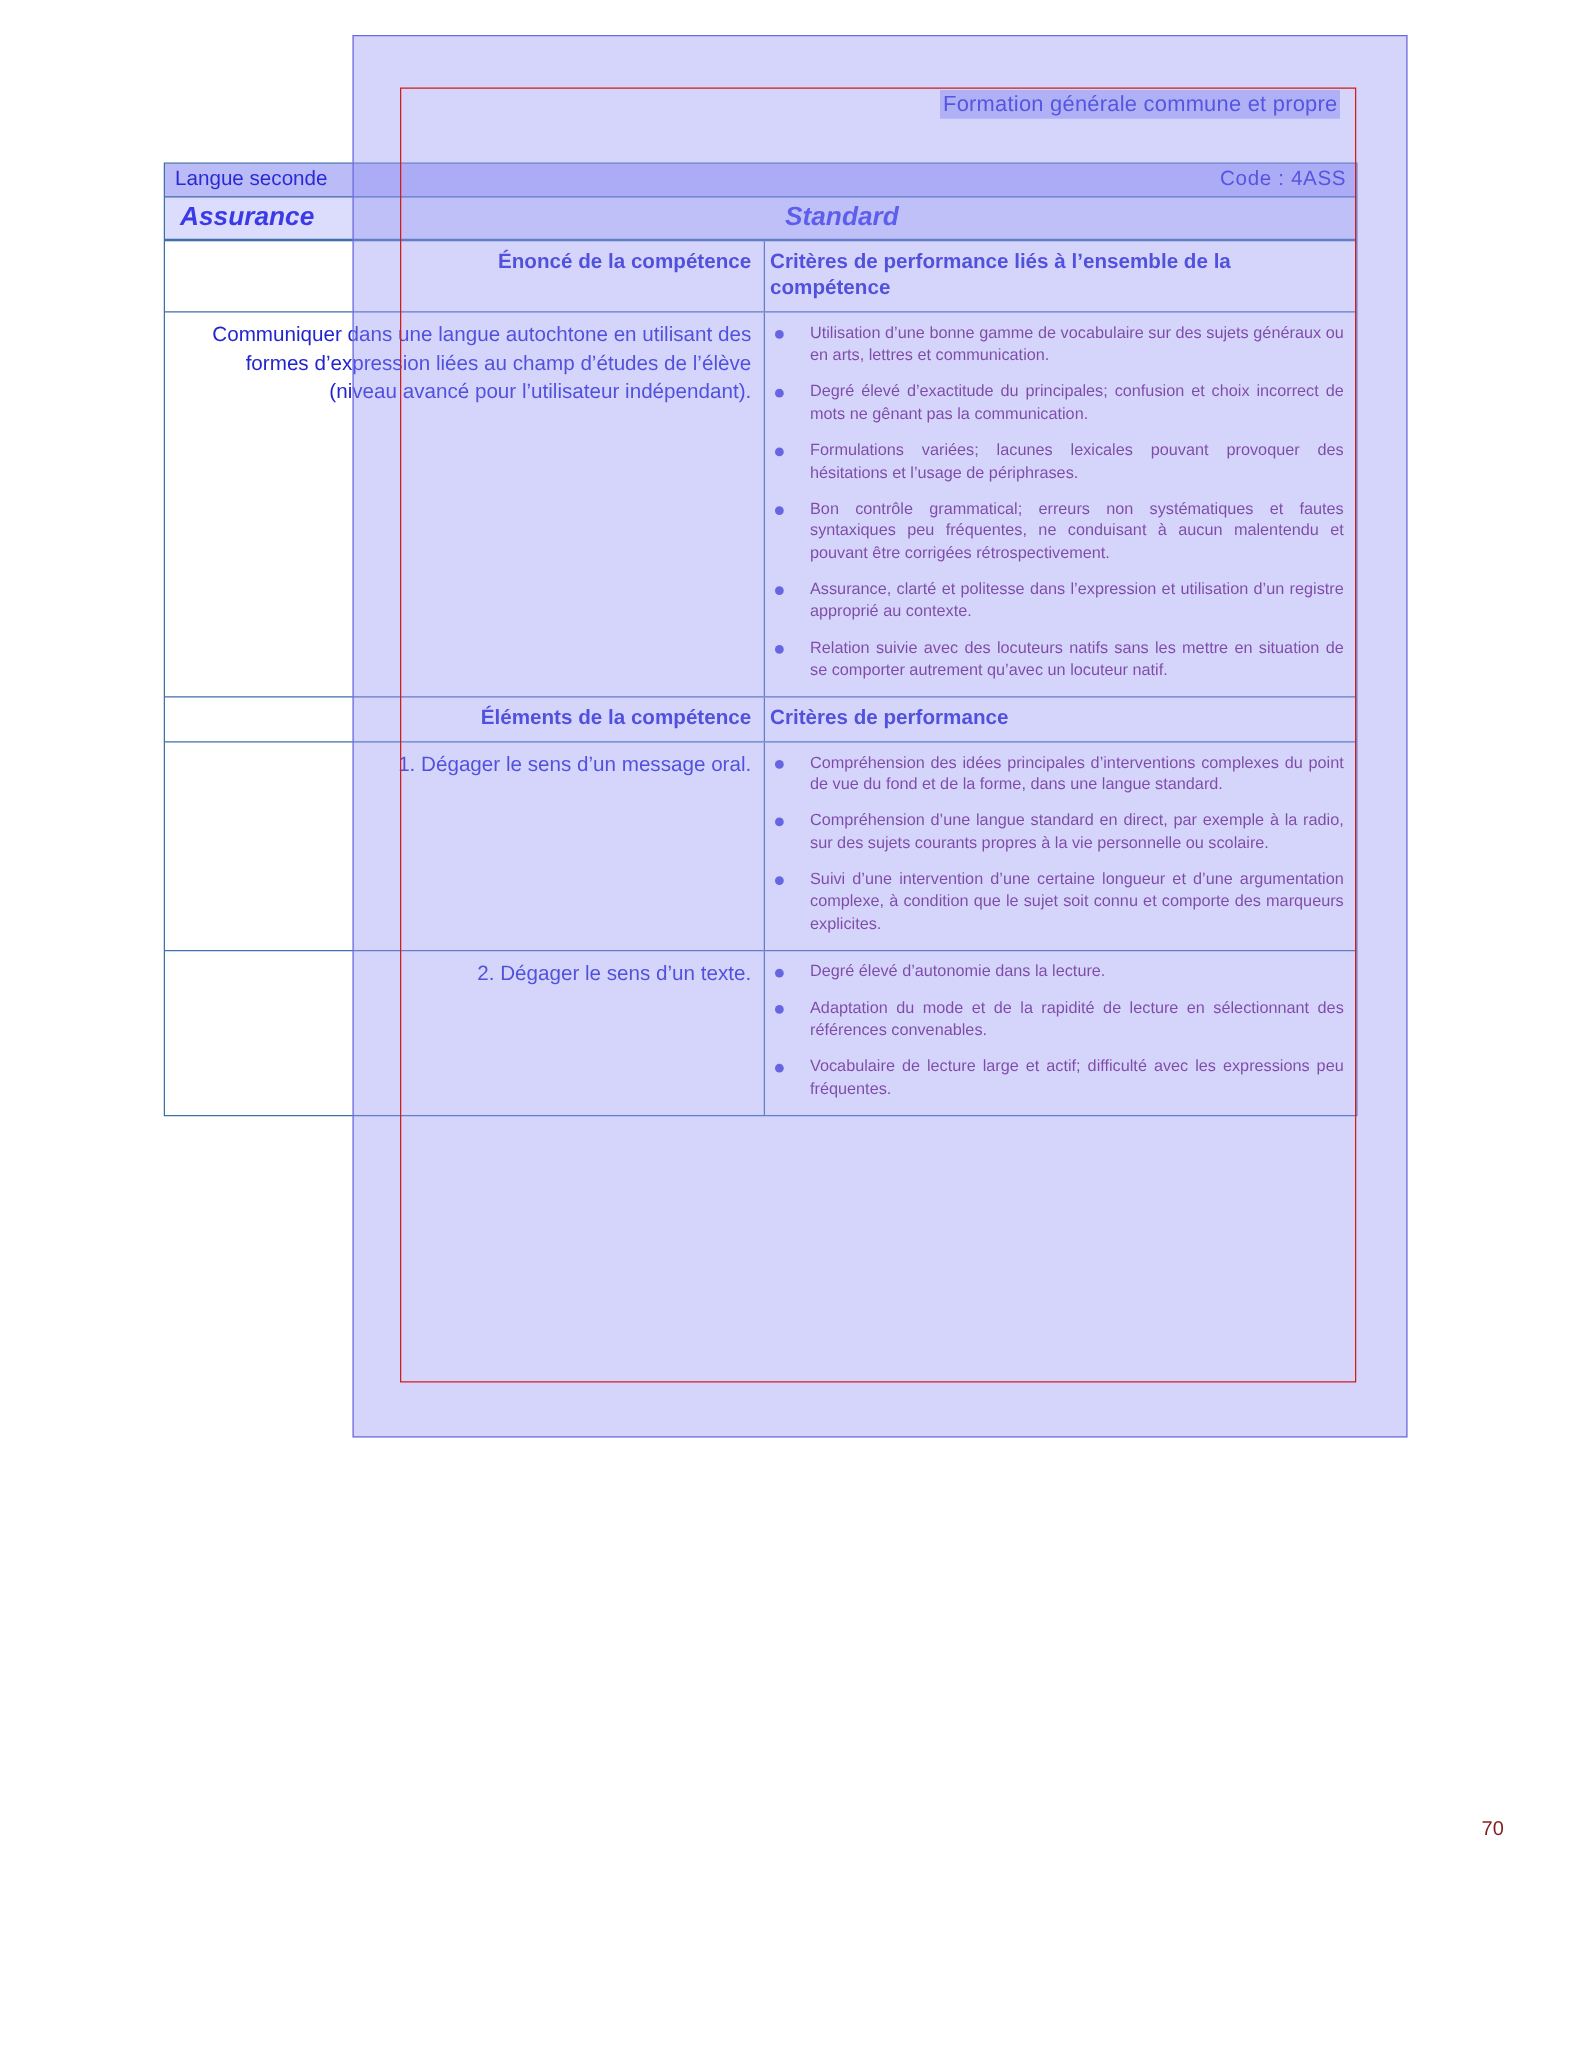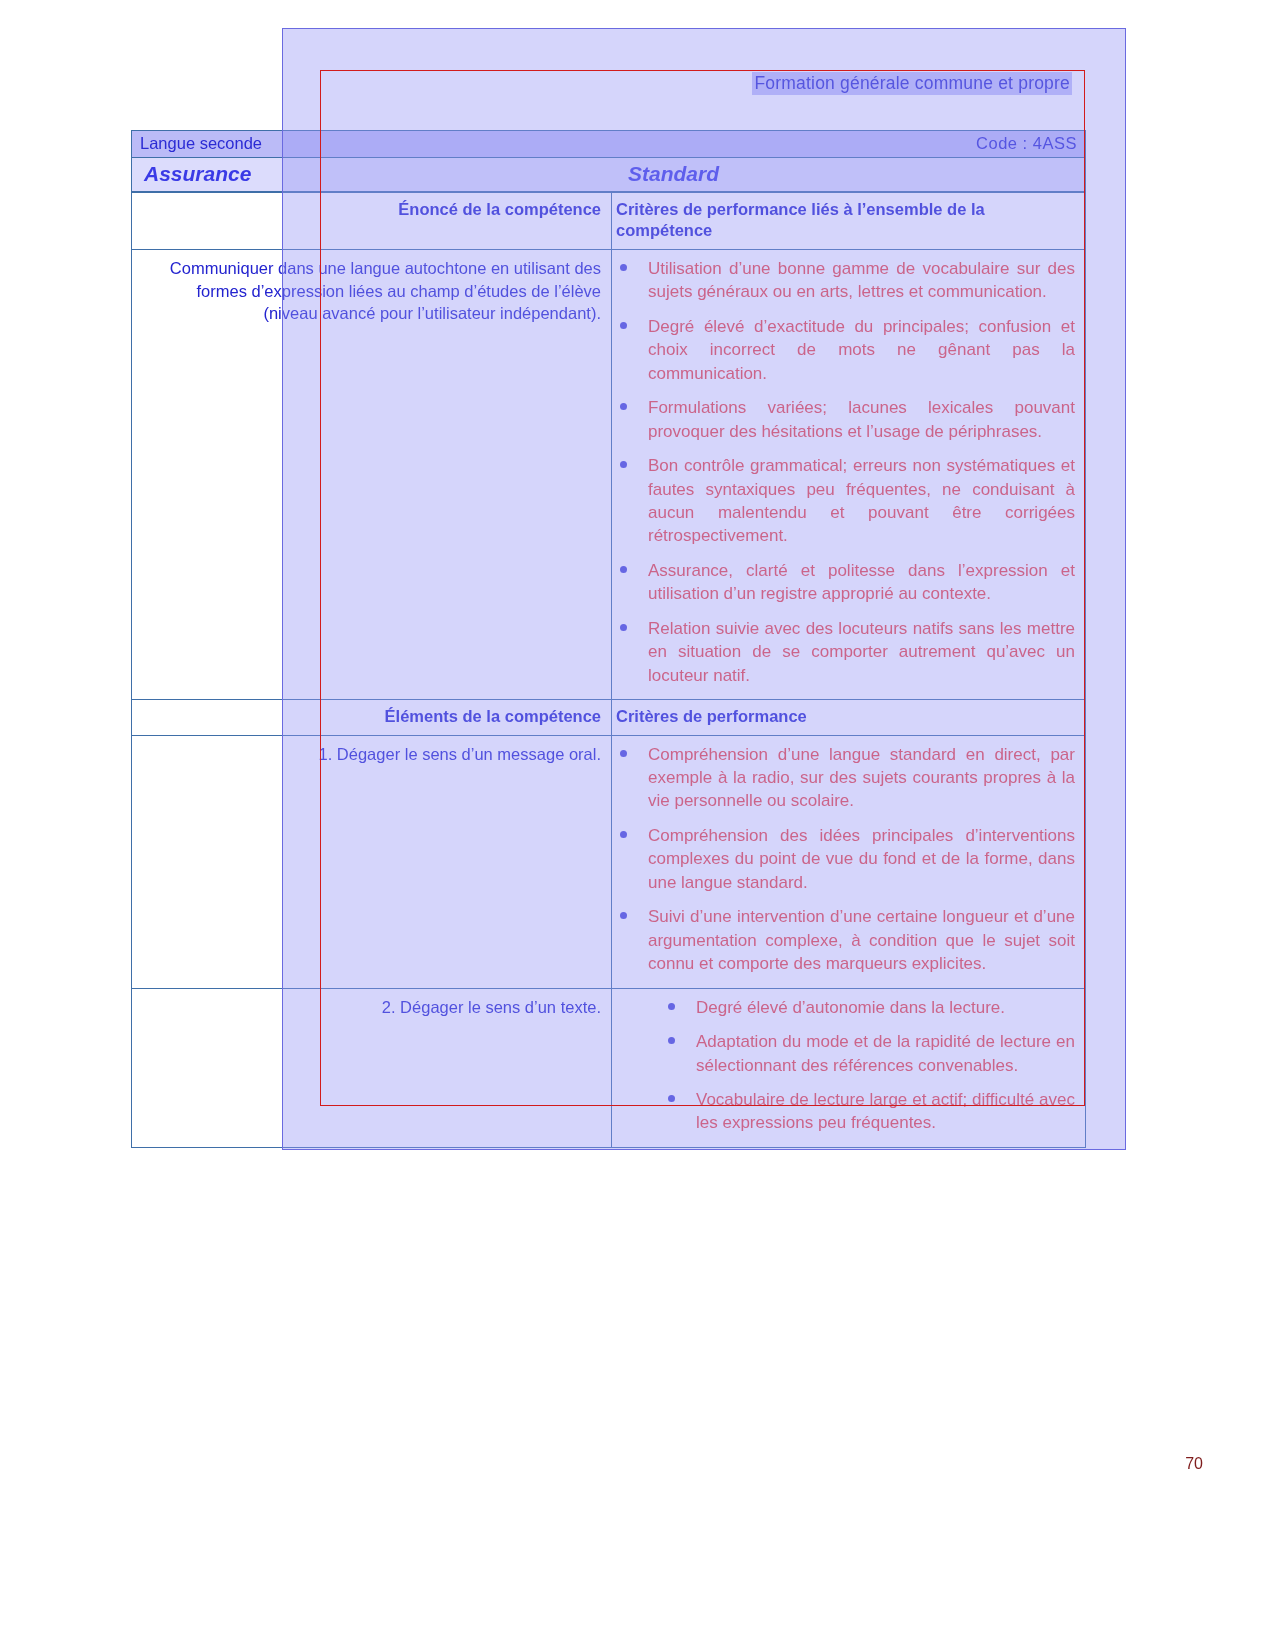--- a/index.html
+++ b/index.html
@@ -85,21 +85,21 @@
     font-style: italic;
     font-weight: bold;
     font-size: 21px;
     color: #3a3ae6;
   }
 
   .row {
     display: flex;
     border-bottom: 1.6px solid #3f6fa8;
   }
-  .row:last-child { border-bottom: none; gap: 48px; }
+  .row:last-child { border-bottom: none; }
   .row .left {
     width: 480px;
     border-right: 1.6px solid #3f6fa8;
     box-sizing: border-box;
     padding: 7px 10px 10px 10px;
     text-align: right;
   }
   .row .right {
     flex: 1;
     box-sizing: border-box;
@@ -122,23 +122,23 @@
   }
   ul.crit {
     margin: 0;
     padding: 0;
     list-style: none;
   }
   ul.crit li {
     position: relative;
     padding-left: 32px;
     margin-bottom: 11px;
-    font-size: 17px;
+    font-size: 13px;
     line-height: 1.38;
-    color: #ef4444;
+    color: #701a75;
     text-align: justify;
   }
   ul.crit li:last-child { margin-bottom: 2px; }
   ul.crit li .bullet {
     position: absolute;
     left: 4px;
     top: 7px;
     width: 7px;
     height: 7px;
     background: #4646d8;
@@ -214,22 +214,22 @@
         <div class="hdr-txt">Critères de performance</div>
       </div>
     </div>
 
     <div class="row">
       <div class="left">
         <div class="body-txt">1.  Dégager le sens d’un message oral.</div>
       </div>
       <div class="right">
         <ul class="crit">
+          <li><span class="bullet"></span><span>Compréhension des idées principales d’interventions complexes du point de vue du fond et de la forme, dans une langue standard.</span></li>
           <li><span class="bullet"></span><span>Compréhension d’une langue standard en direct, par exemple à la radio, sur des sujets courants propres à la vie personnelle ou scolaire.</span></li>
-          <li><span class="bullet"></span><span>Compréhension des idées principales d’interventions complexes du point de vue du fond et de la forme, dans une langue standard.</span></li>
           <li><span class="bullet"></span><span>Suivi d’une intervention d’une certaine longueur et d’une argumentation complexe, à condition que le sujet soit connu et comporte des marqueurs explicites.</span></li>
         </ul>
       </div>
     </div>
 
     <div class="row">
       <div class="left">
         <div class="body-txt">2.  Dégager le sens d’un texte.</div>
       </div>
       <div class="right">

